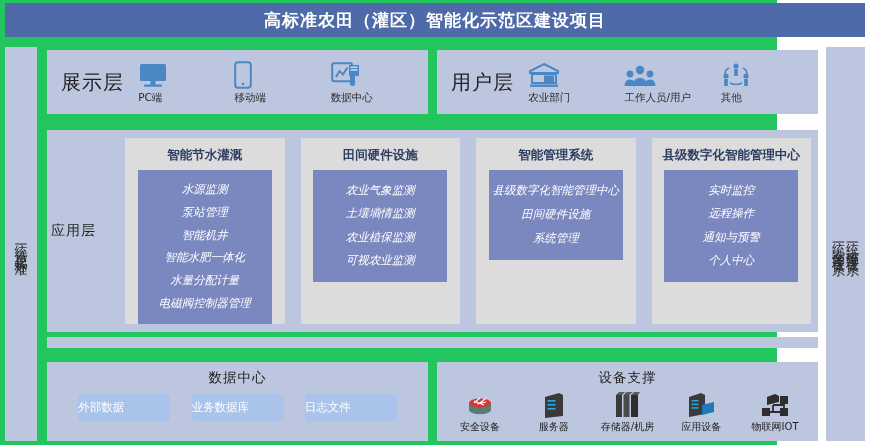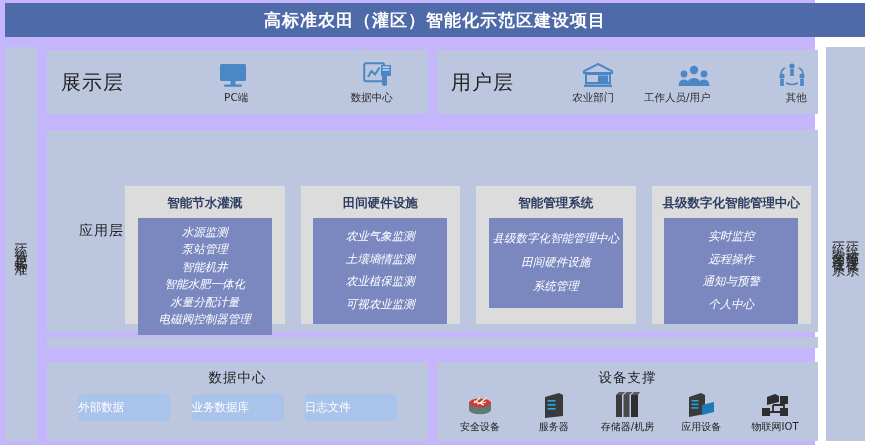--- a/index.html
+++ b/index.html
@@ -10,22 +10,21 @@
   body {
     width: 870px;
     height: 445px;
     font-family: "Liberation Sans", "DejaVu Sans", sans-serif;
     overflow: hidden;
   }
   #root {
     position: relative;
     width: 777px;
     height: 445px;
-    background: #c4b5fd;
-    padding-left: 38px;
+    background: #22c55e;
   }
 
   
   .title-bar {
     position: absolute;
     left: 5px;
     top: 3px;
     width: 860px;
     height: 34px;
     background: #4f6aa8;
@@ -94,21 +93,21 @@
     right: 6px;
     top: 0;
     bottom: 0;
     display: flex;
     align-items: center;
     justify-content: space-around;
   }
   .icon-cell {
     display: flex;
     flex-direction: column;
-    align-items: flex-end;
+    align-items: flex-start;
     justify-content: center;
     gap: 2px;
     width: 86px;
   }
   .icon-cell .glyph {
     height: 30px;
     display: flex;
     align-items: flex-end;
     justify-content: center;
   }
@@ -123,37 +122,36 @@
   .band-app {
     position: absolute;
     left: 47px;
     top: 130px;
     width: 771px;
     height: 202px;
     background: #bcc6de;
   }
   .app-label {
     position: absolute;
-    left: 32px;
+    left: 4px;
     top: 50%;
     transform: translateY(-50%);
     font-size: 14px;
     color: #1f1f1f;
     font-family: "DejaVu Sans", "Liberation Sans", sans-serif;
     letter-spacing: 1px;
   }
   .app-cols {
     position: absolute;
     left: 78px;
     top: 8px;
     right: 7px;
     bottom: 8px;
     display: flex;
     gap: 16px;
-    margin-top: 48px;
   }
   .app-col {
     flex: 1;
     background: #dcdcdc;
     display: flex;
     flex-direction: column;
     align-items: center;
     padding-top: 9px;
     box-sizing: border-box;
   }
@@ -298,20 +296,29 @@
         <span class="glyph">
           <svg width="30" height="26" viewBox="0 0 30 26">
             <rect x="2" y="1" width="26" height="17" rx="1.5" fill="#4a87c5"></rect>
             <rect x="12.5" y="18" width="5" height="4" fill="#4a87c5"></rect>
             <rect x="6" y="21.5" width="18" height="2.2" rx="1" fill="#4a87c5"></rect>
           </svg>
         </span>
         <span class="cap">PC端</span>
       </div>
 
+      <div class="icon-cell">
+        <span class="glyph">
+          <svg width="18" height="28" viewBox="0 0 18 28">
+            <rect x="1.2" y="1.2" width="15.6" height="25.6" rx="3" fill="none" stroke="#4a87c5" stroke-width="2"></rect>
+            <circle cx="9" cy="23" r="1.3" fill="#4a87c5"></circle>
+          </svg>
+        </span>
+        <span class="cap">移动端</span>
+      </div>
 
       <div class="icon-cell">
         <span class="glyph">
           <svg width="30" height="27" viewBox="0 0 30 27">
             <rect x="1.2" y="1.2" width="20" height="18" rx="2" fill="none" stroke="#4a87c5" stroke-width="2"></rect>
             <path d="M5 15 L8.5 9 L12 12.5 L16.5 5.5" fill="none" stroke="#4a87c5" stroke-width="2"></path>
             <rect x="18" y="3" width="10" height="11" fill="#4a87c5"></rect>
             <rect x="19.5" y="4.5" width="7" height="1.4" fill="#cfe0f2"></rect>
             <rect x="19.5" y="7.2" width="7" height="1.4" fill="#cfe0f2"></rect>
             <path d="M19 14 q3 -3 5 0 l0 9 q-2.5 2 -5 0 z" fill="#4a87c5"></path>

